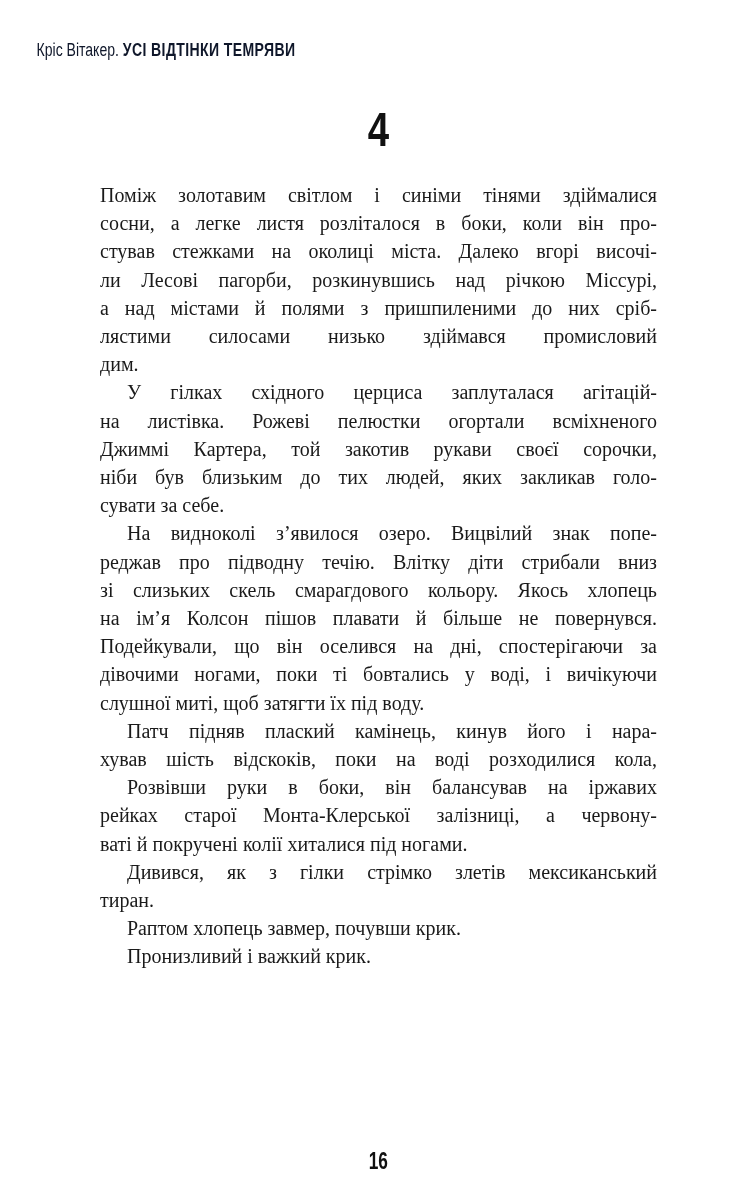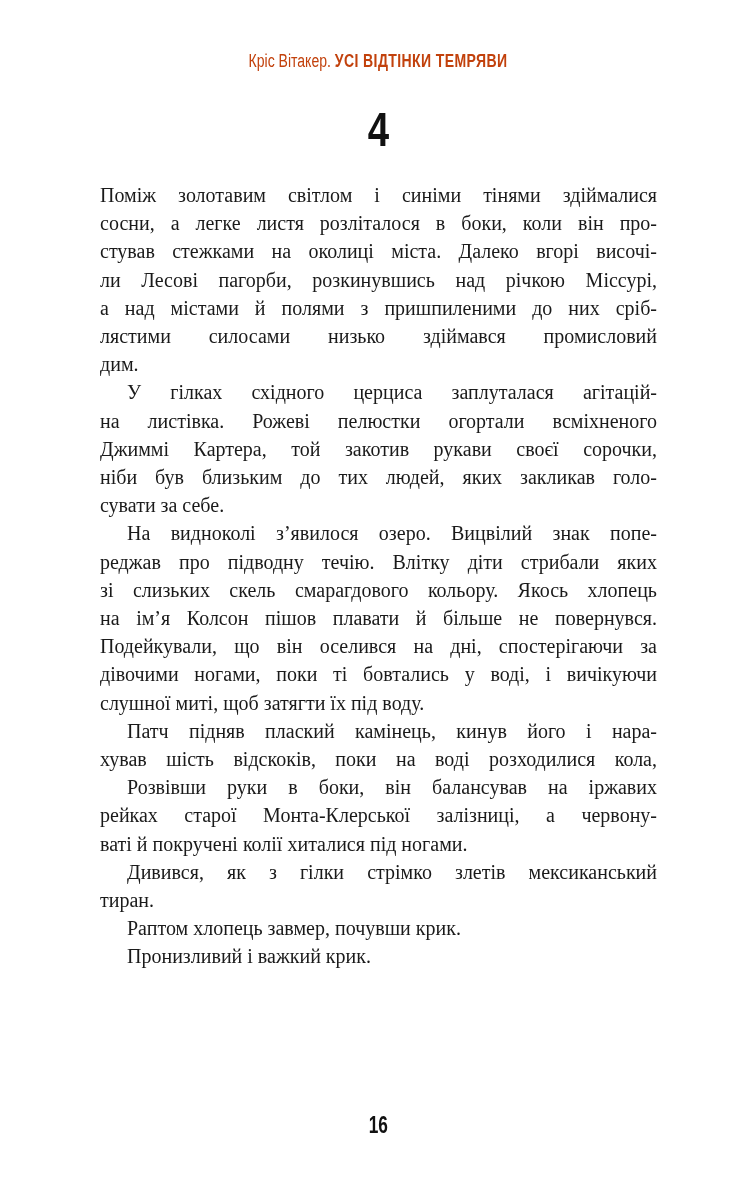--- a/index.html
+++ b/index.html
@@ -18,27 +18,26 @@
     position: absolute;
     inset: 0;
     background: #ffffff;
   }
   
   .running-header {
     position: absolute;
     top: 40px;
     left: 0;
     width: 100%;
-    text-align: center;
+    text-align: left;
     font-family: "Liberation Sans", sans-serif;
     font-size: 18px;
     line-height: 20px;
-    color: #c2410c;
+    color: #0f172a;
     white-space: nowrap;
-    margin-top: 11px;
   }
   .squeeze {
     display: inline-block;
     transform: scaleX(0.78);
     transform-origin: 50% 50%;
   }
   .running-header .author {
     font-weight: 400;
     margin-right: 5px;
   }
@@ -76,21 +75,21 @@
     text-align: justify;
     text-align-last: justify;
     text-justify: inter-word;
     white-space: normal;
   }
   .line.last { text-align-last: left; }
   .line.indent { text-indent: 27px; }
   
   .page-number {
     position: absolute;
-    top: 1112px;
+    top: 1148px;
     left: 0;
     width: 100%;
     text-align: center;
     font-family: "Liberation Sans", sans-serif;
     font-size: 24px;
     line-height: 26px;
     font-weight: 700;
     color: #111111;
   }
   .page-number .squeeze { transform: scaleX(0.72); }
@@ -120,21 +119,21 @@
       </div>
       <div class="para">
         <div class="line indent">У гілках східного церциса заплуталася агітацій-</div>
         <div class="line">на листівка. Рожеві пелюстки огортали всміхненого</div>
         <div class="line">Джиммі Картера, той закотив рукави своєї сорочки,</div>
         <div class="line">ніби був близьким до тих людей, яких закликав голо-</div>
         <div class="line last">сувати за себе.</div>
       </div>
       <div class="para">
         <div class="line indent">На видноколі з’явилося озеро. Вицвілий знак попе-</div>
-        <div class="line">реджав про підводну течію. Влітку діти стрибали яких</div>
+        <div class="line">реджав про підводну течію. Влітку діти стрибали вниз</div>
         <div class="line">зі слизьких скель смарагдового кольору. Якось хлопець</div>
         <div class="line">на ім’я Колсон пішов плавати й більше не повернувся.</div>
         <div class="line">Подейкували, що він оселився на дні, спостерігаючи за</div>
         <div class="line">дівочими ногами, поки ті бовтались у воді, і вичікуючи</div>
         <div class="line last">слушної миті, щоб затягти їх під воду.</div>
       </div>
       <div class="para">
         <div class="line indent">Патч підняв плаский камінець, кинув його і нара-</div>
         <div class="line">хував шість відскоків, поки на воді розходилися кола,</div>
       </div>

